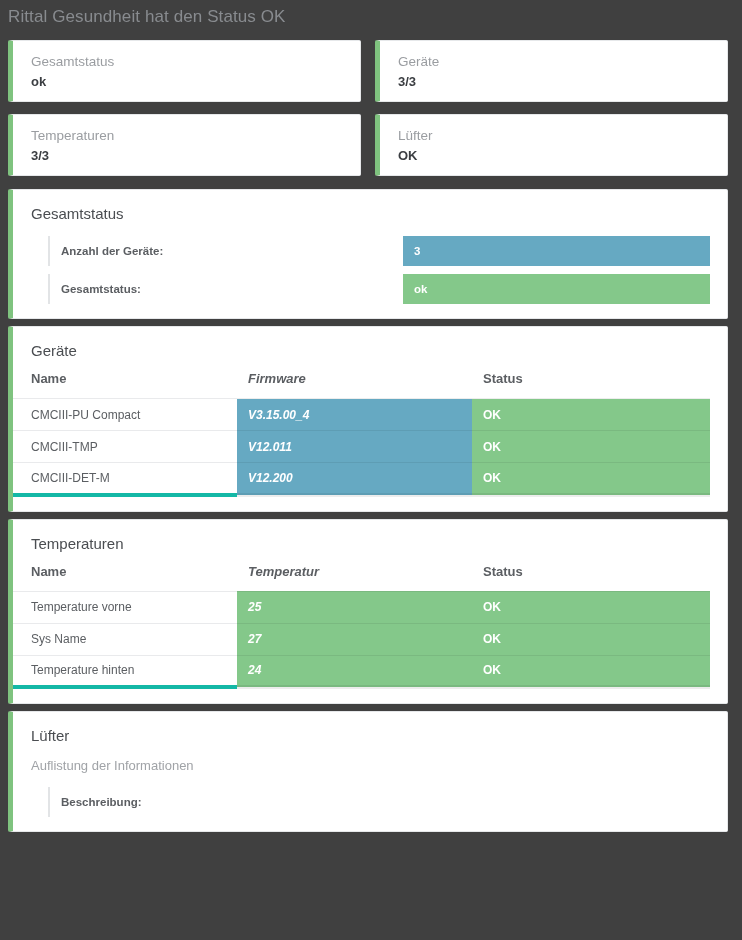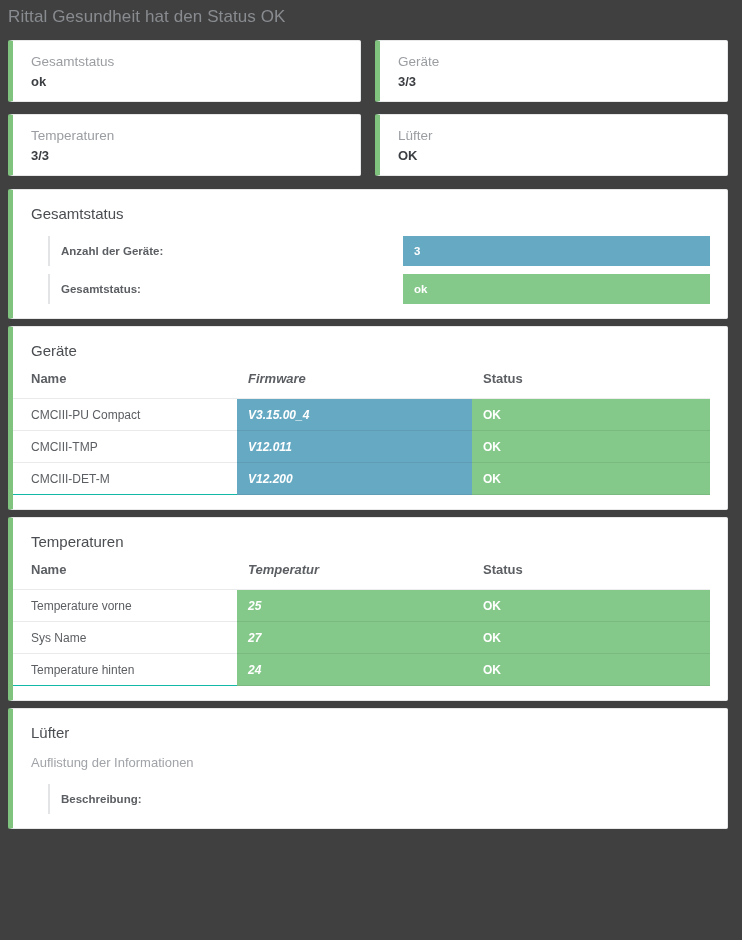--- a/index.html
+++ b/index.html
@@ -138,21 +138,21 @@
     border: none;
   }
   .tbl td {
     font-size: 12px;
     color: #5b5e62;
     height: 32px;
     padding: 0;
     border-top: 1px solid #e9eaec;
     vertical-align: middle;
   }
-  .tbl tr:last-child td { border-bottom: 1px solid #14b8a6; }
+  .tbl tr:last-child td { border-bottom: 4px solid #14b8a6; }
   .tbl td.cell-colored { border-top-color: rgba(0,0,0,.07); }
   .tbl tr:last-child td.cell-colored { border-bottom-color: rgba(0,0,0,.07); }
   .c-name { width: 224px; padding-left: 18px !important; }
   .c-mid  { width: 235px; font-style: italic; }
   .c-end  { }
   .pad-l  { padding-left: 11px !important; }
   .tbl td.colored-text { color: #ffffff; font-weight: bold; }
   .tbl-wrap { padding-right: 17px; padding-bottom: 14px; }
   .tbl th.c-name { padding-left: 18px; }
   .tbl th.pad-l { padding-left: 11px; }

